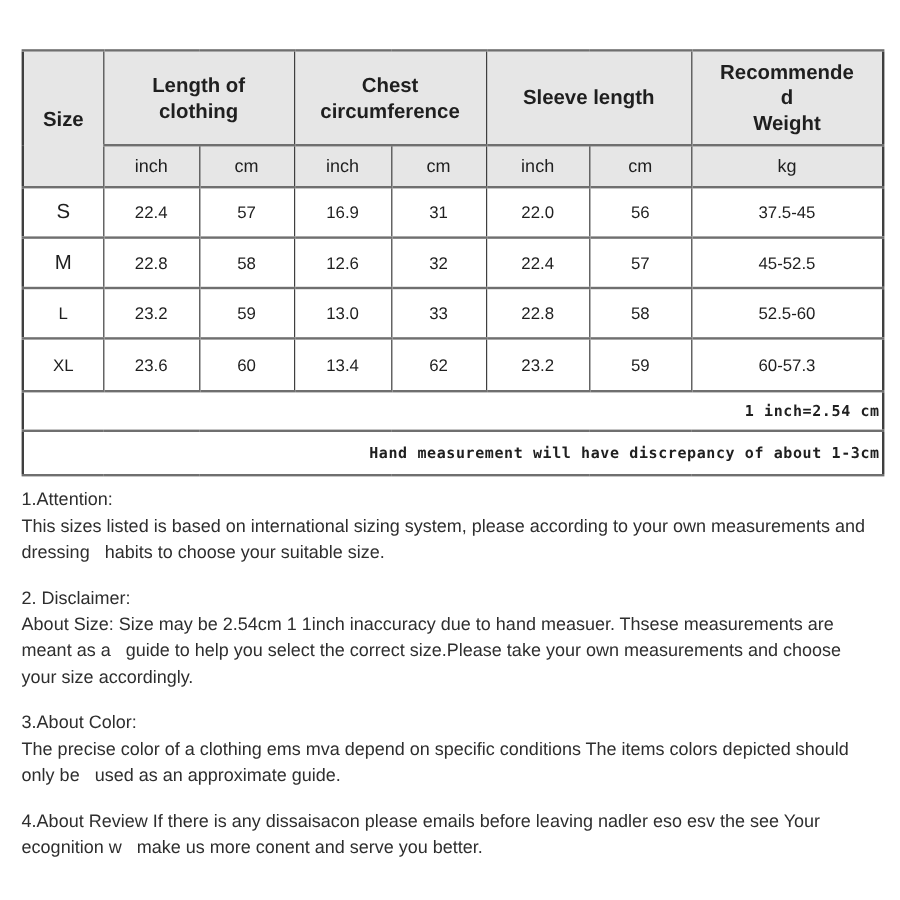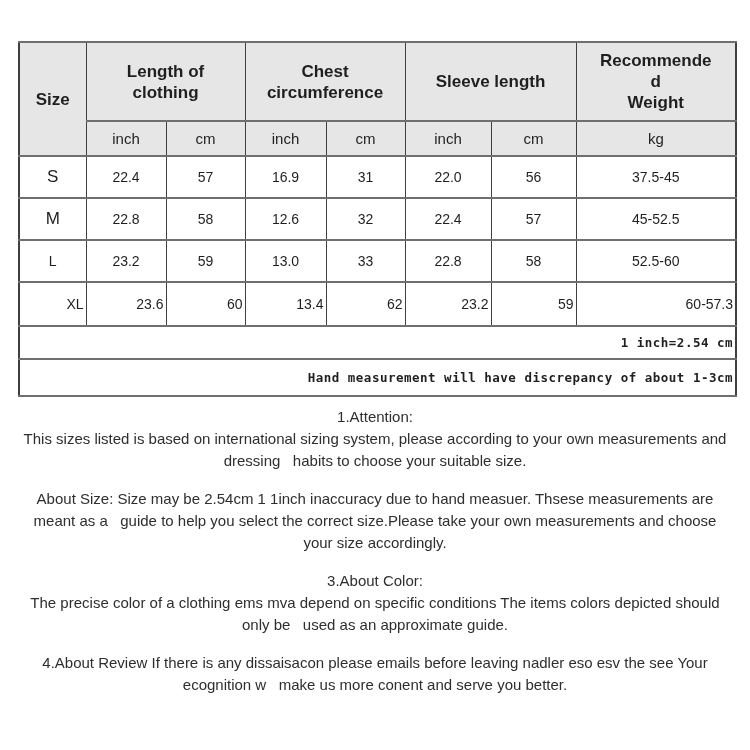--- a/index.html
+++ b/index.html
@@ -41,38 +41,38 @@
   tr.h2 td{
     height:33px;
     background:var(--header-bg);
     font-size:15px;
     font-weight:normal;
     text-align:center;
   }
   tr.data td{height:40px;font-size:14px;}
   tr.data td.size-cell{font-size:17px;}
   tr.data.small td.size-cell{font-size:14px;}
-  tr.data.xl td{height:42px;text-align:right;}
+  tr.data.xl td{height:42px;}
   tr.note td{
     font-family:"DejaVu Sans Mono",monospace;
     font-weight:bold;
     font-size:12.5px;
     letter-spacing:0.5px;
     text-align:right;
   }
   tr.note.n1 td{height:31px;}
   tr.note.n2 td{height:35px;}
 
   .text-block{
     width:714px;
     padding-top:9px;
     color:var(--body-text);
     font-size:15px;
   }
-  .section{margin:0 0 16px 0;text-align:center;}
+  .section{margin:0 0 16px 0;}
   .sec-heading,.sec-body{
     white-space:pre-wrap;
     line-height:22px;
   }
   .sec-heading:empty{display:none;}
 </style>
 </head>
 <body>
 
 <div class="page">
@@ -159,20 +159,21 @@
       </tr>
     </tbody>
   </table>
 
   <div class="text-block">
     <div class="section">
       <div class="sec-heading">1.Attention:</div>
       <div class="sec-body">This sizes listed is based on international sizing system, please according to your own measurements and dressing   habits to choose your suitable size.</div>
     </div>
     <div class="section">
+      <div class="sec-heading">2. Disclaimer:</div>
       <div class="sec-body">About Size: Size may be 2.54cm 1 1inch inaccuracy due to hand measuer. Thsese measurements are meant as a   guide to help you select the correct size.Please take your own measurements and choose your size accordingly.</div>
     </div>
     <div class="section">
       <div class="sec-heading">3.About Color:</div>
       <div class="sec-body">The precise color of a clothing ems mva depend on specific conditions The items colors depicted should only be   used as an approximate guide.</div>
     </div>
     <div class="section">
 
       <div class="sec-body">4.About Review If there is any dissaisacon please emails before leaving nadler eso esv the see Your ecognition w   make us more conent and serve you better.</div>
     </div>

